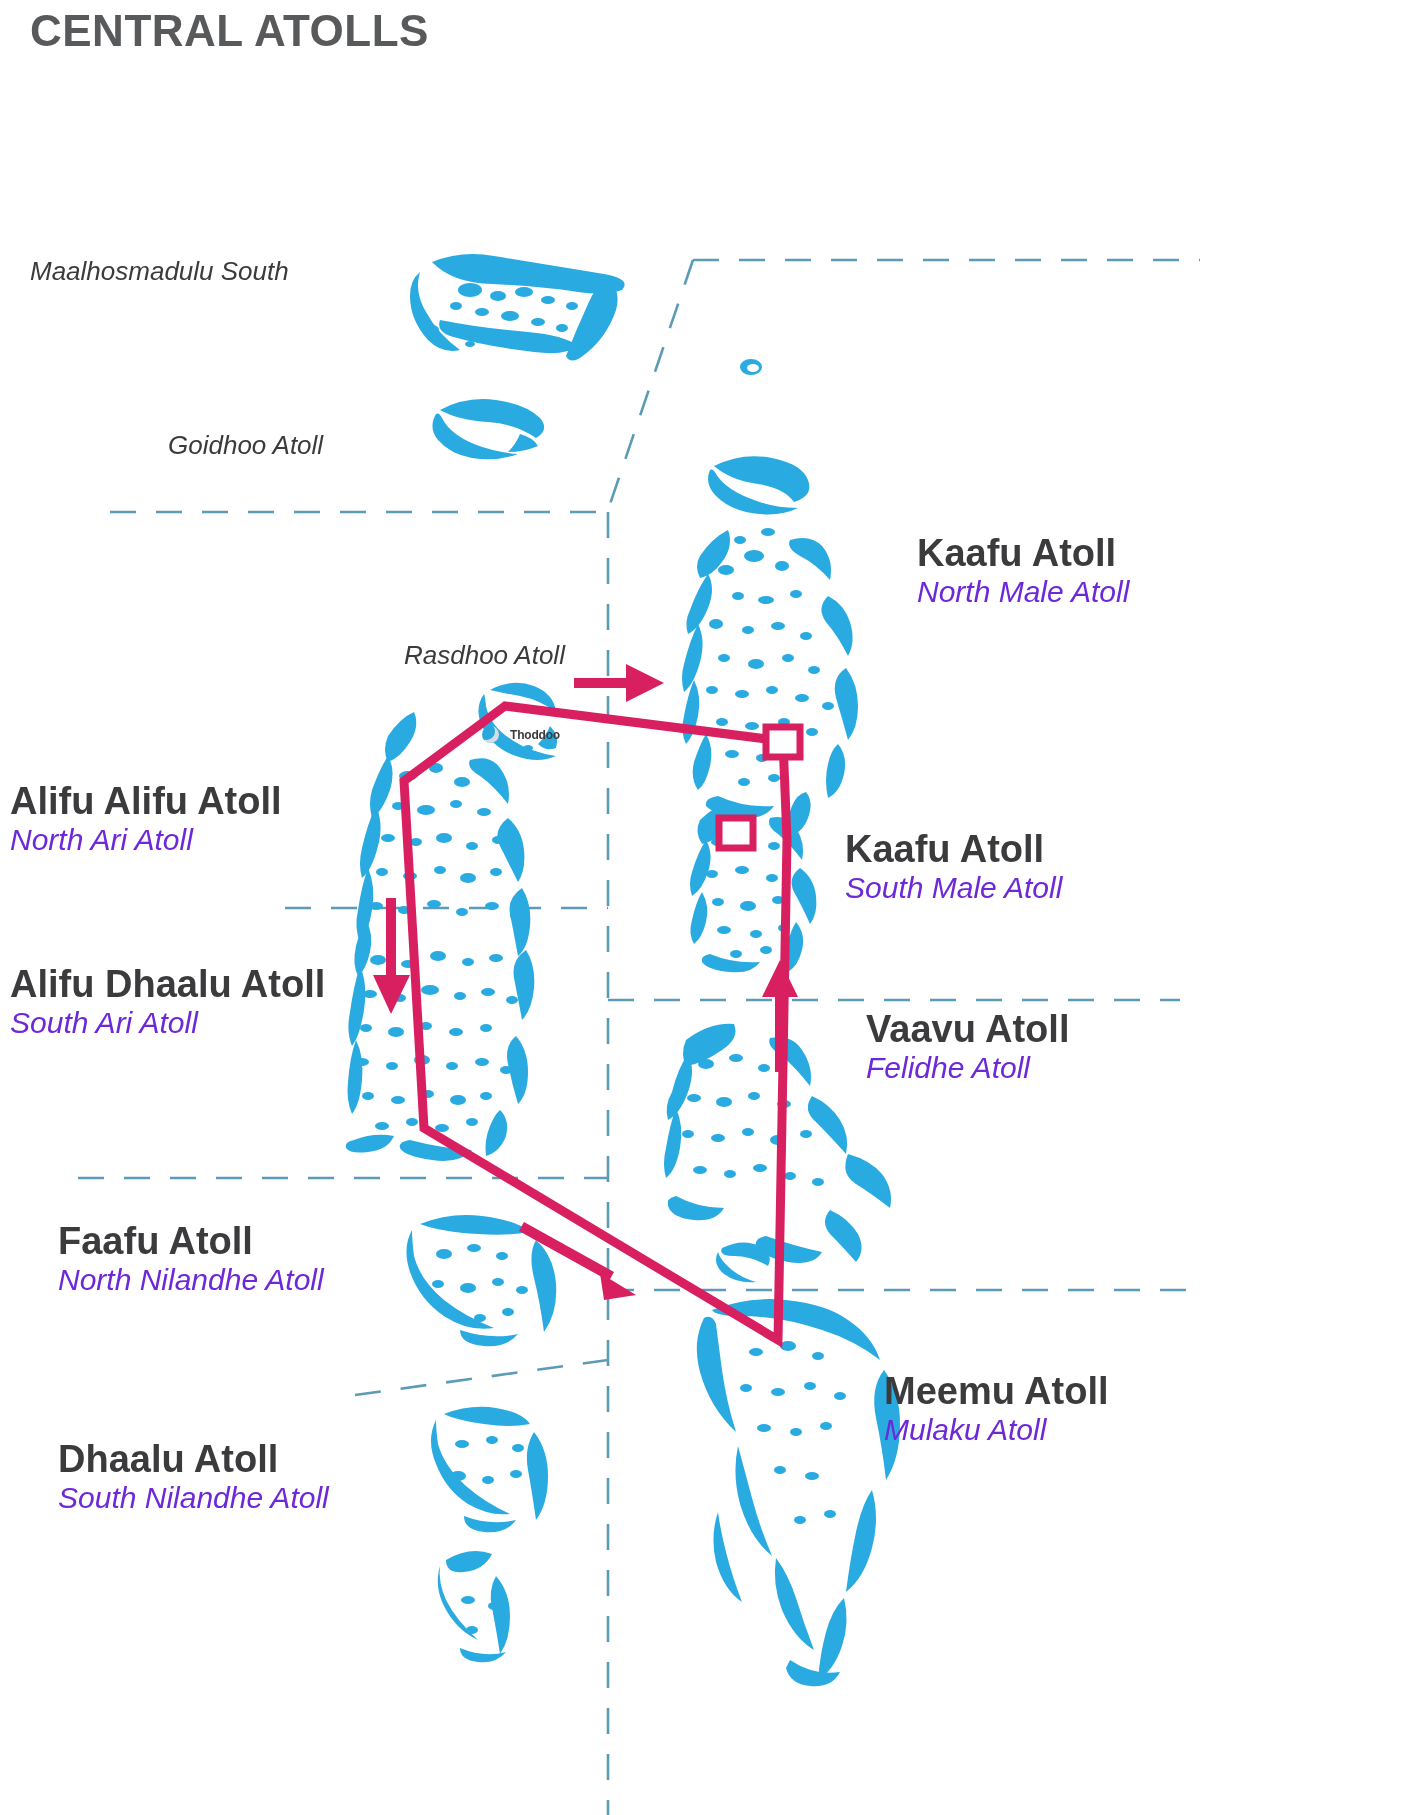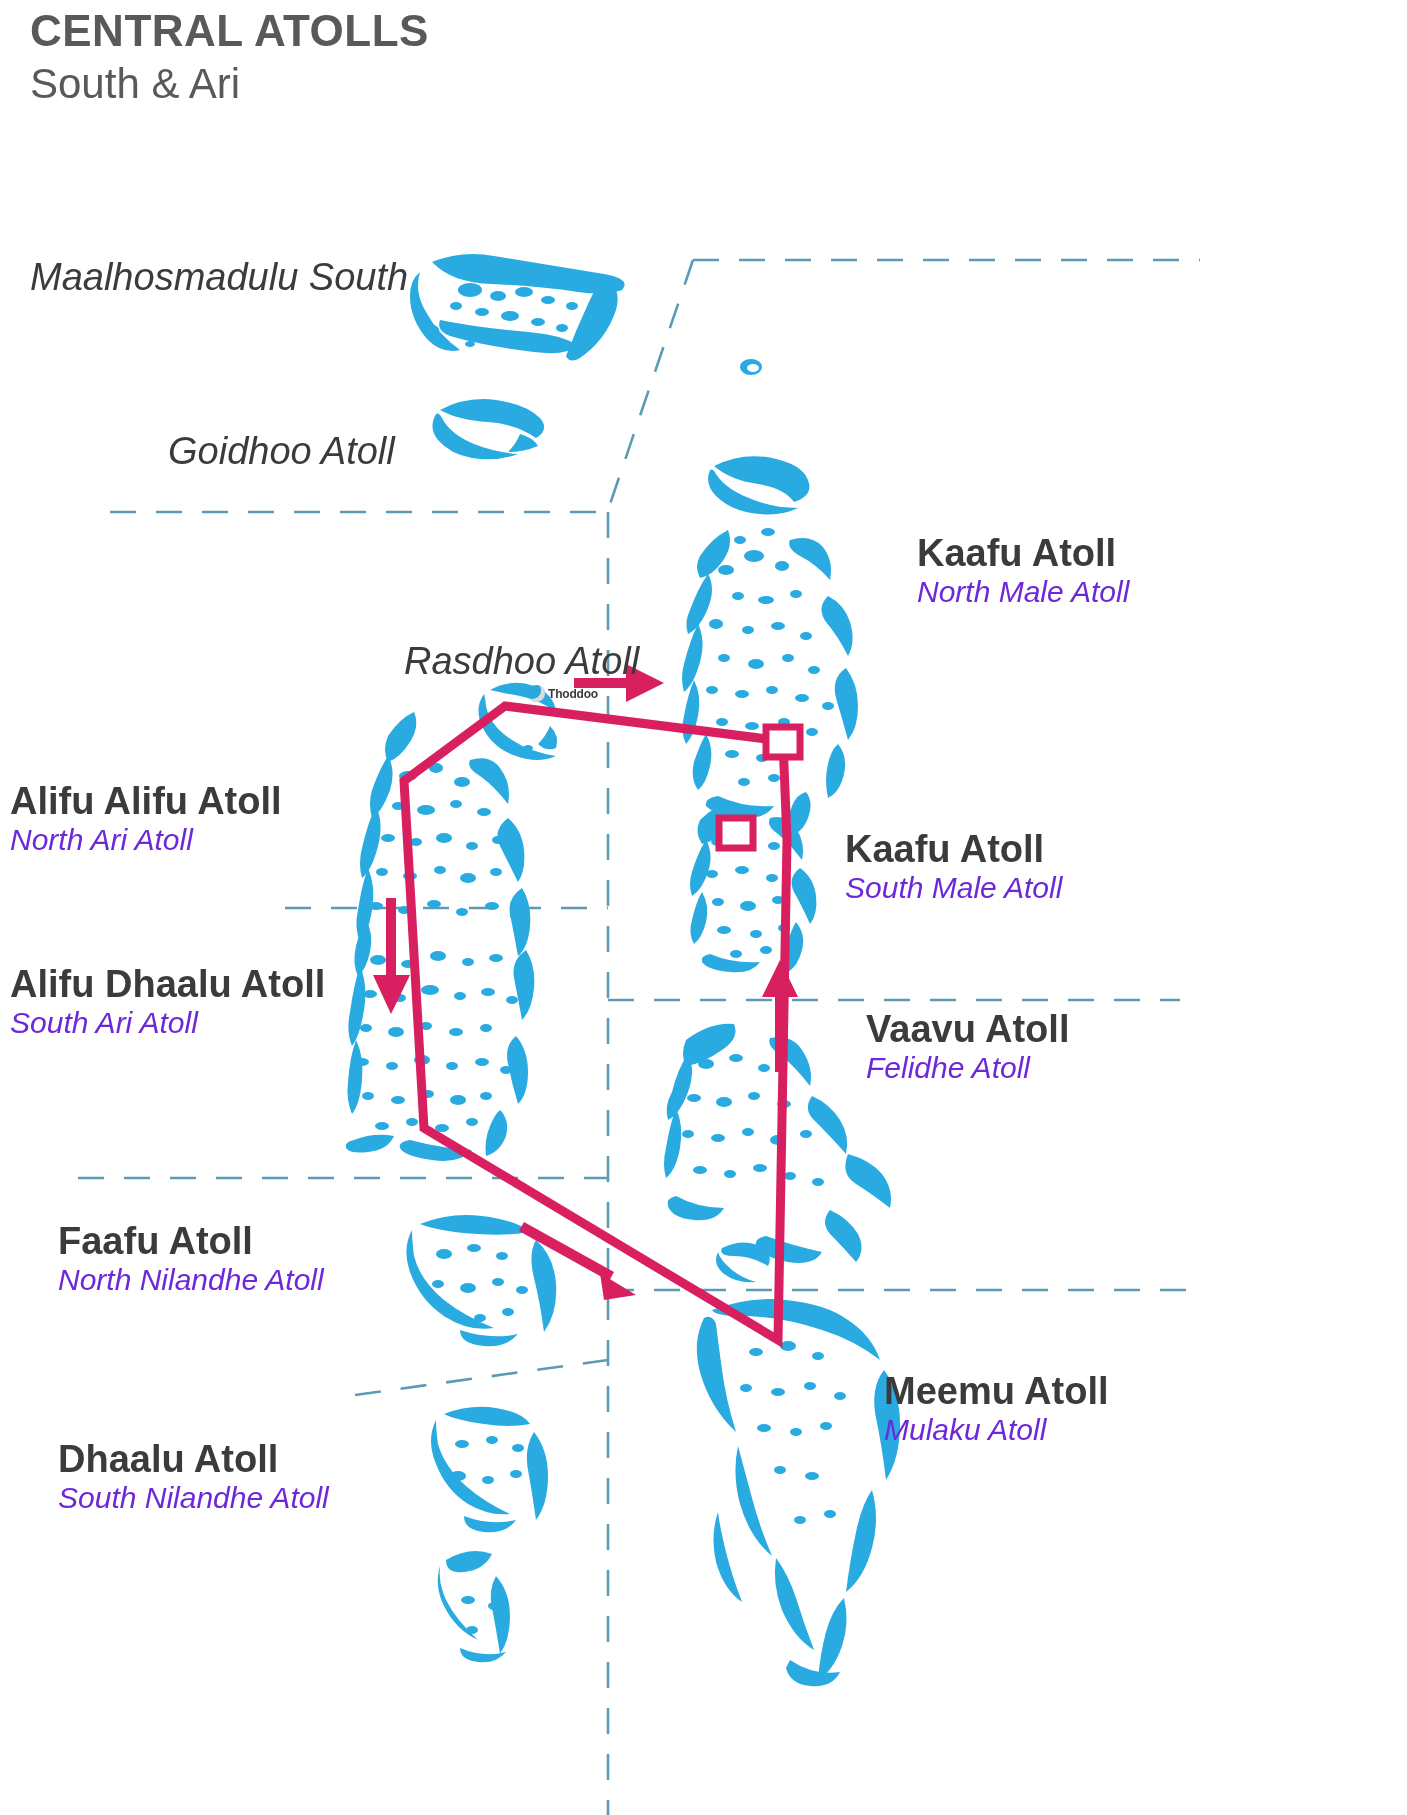--- a/index.html
+++ b/index.html
@@ -63,36 +63,35 @@
   }
   .atoll-label .traditional {
     font-size: 30px;
     font-style: italic;
     font-weight: normal;
     color: #6d28d9;
   }
   .label-solo {
     position: absolute;
     z-index: 30;
-    font-size: 38px;
+    font-size: 26px;
     font-style: italic;
     color: #3b3b3d;
     white-space: nowrap;
   }
 
   
   #thoddoo-marker {
     position: absolute;
     left: 482px;
-    top: 685px;
+    top: 726px;
     z-index: 35;
     display: flex;
     align-items: center;
-    gap: 3px;
-    margin-left: 46px;
+    gap: 11px;
   }
   #thoddoo-dot {
     width: 17px;
     height: 17px;
     border-radius: 50%;
     background: #2aa8dc;
     box-shadow: inset -4px -3px 0 0 #d9dde0;
     flex: none;
   }
   #thoddoo-label {
@@ -100,21 +99,20 @@
     font-weight: bold;
     color: #3b3b3d;
     letter-spacing: -0.2px;
   }
 </style>
 </head>
 <body>
 
 <div id="title-block">
   <div id="map-title">CENTRAL ATOLLS</div>
-  <div id="map-subtitle">South &amp; Ari</div>
 </div>
 
 <svg id="map-canvas" viewBox="0 0 1407 1815">
   <defs>
     <g id="atoll-dot"></g>
   </defs>
 
   <g stroke="#5b9bb5" stroke-width="2.6" stroke-dasharray="26 20" fill="none" stroke-linecap="butt">
     <path d="M 693,260 L 1200,260"></path>
     <path d="M 693,260 L 608,510"></path>

